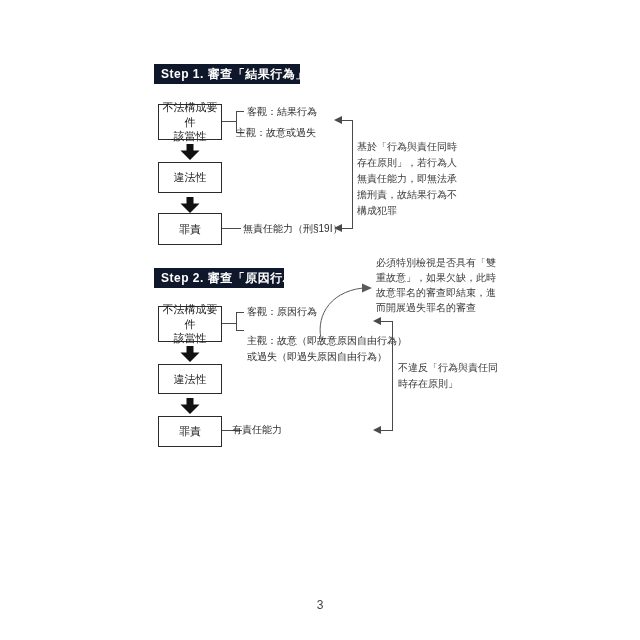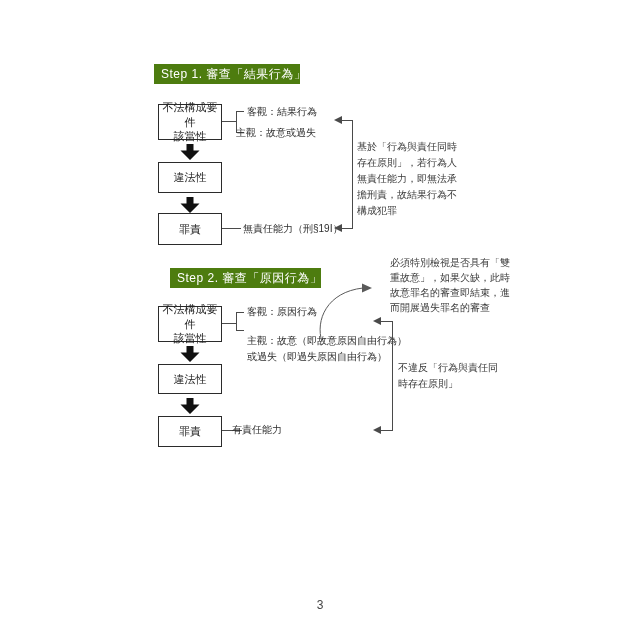--- a/index.html
+++ b/index.html
@@ -3,21 +3,21 @@
 <meta charset="utf-8">
 <style>
   html,body{margin:0;padding:0;}
   body{
     width:640px;height:640px;background:#ffffff;position:relative;
     font-family:"Liberation Sans","DejaVu Sans",sans-serif;color:#2e2e2e;
     overflow:hidden;
   }
   .abs{position:absolute;}
   .step-header{
-    background:#4d7c0f;color:#ffffff;font-size:12px;font-weight:normal;
+    background:#0f172a;color:#ffffff;font-size:12px;font-weight:bold;
     line-height:20px;padding:0 7px;box-sizing:border-box;white-space:nowrap;
     letter-spacing:0.5px;
   }
   .flowbox{
     border:1.5px solid #2b2b2b;border-radius:0;background:#ffffff;
     display:flex;align-items:center;justify-content:center;text-align:center;
     font-size:11px;line-height:1.35;white-space:pre-line;box-sizing:border-box;
     color:#222;
   }
   .lbl{font-size:10px;line-height:16px;white-space:pre-line;color:#2e2e2e;}
@@ -70,21 +70,21 @@
 <div class="abs vline" style="left:352px;top:120px;height:109px;"></div>
 <div class="abs hline" style="left:341px;top:228px;width:12px;"></div>
 <div class="abs arrow-left" style="left:334px;top:224px;"></div>
 
 <div class="abs note" style="left:357px;top:139px;width:125px;">基於「行為與責任同時
 存在原則」，若行為人
 無責任能力，即無法承
 擔刑責，故結果行為不
 構成犯罪</div>
 
-<div class="abs step-header" style="left:154px;top:268px;width:151px;height:20px;margin-left:16px;">Step 2. 審查「原因行為」</div>
+<div class="abs step-header" style="left:154px;top:268px;width:130px;height:20px;">Step 2. 審查「原因行為」</div>
 
 <div class="abs flowbox" style="left:158px;top:306px;width:64px;height:36px;">不法構成要件
 該當性</div>
 
 <div class="abs hline" style="left:222px;top:323px;width:14px;"></div>
 <div class="abs vline" style="left:236px;top:312px;height:19px;"></div>
 <div class="abs hline" style="left:236px;top:312px;width:8px;"></div>
 <div class="abs hline" style="left:236px;top:330px;width:8px;"></div>
 
 <div class="abs lbl" style="left:247px;top:304px;">客觀：原因行為</div>
@@ -103,21 +103,21 @@
   <svg width="20" height="16" viewBox="0 0 20 16">
       <path d="M6.5,0 h7 v6.5 h6 L10,16 L0.5,6.5 h6 Z" fill="#111"></path>
     </svg>
 </div>
 
 <div class="abs flowbox" style="left:158px;top:416px;width:64px;height:31px;">罪責</div>
 
 <div class="abs hline" style="left:222px;top:430px;width:20px;"></div>
 <div class="abs lbl" style="left:232px;top:423px;font-family:Liberation Mono, monospace;">有責任能力</div>
 
-<div class="abs note" style="left:390px;top:255px;width:152px;line-height:15px;">必須特別檢視是否具有「雙
+<div class="abs note" style="left:376px;top:255px;width:152px;line-height:15px;">必須特別檢視是否具有「雙
 重故意」，如果欠缺，此時
 故意罪名的審查即結束，進
 而開展過失罪名的審查</div>
 
 <div class="abs" style="left:315px;top:280px;">
   <svg width="62" height="66" viewBox="0 0 62 66">
     <path d="M7,62 C0,40 12,12 48,8" fill="none" stroke="#5a5a5a" stroke-width="1"></path>
     <polygon points="47,3.5 47,12.5 57,8" fill="#5a5a5a"></polygon>
   </svg>
 </div>

